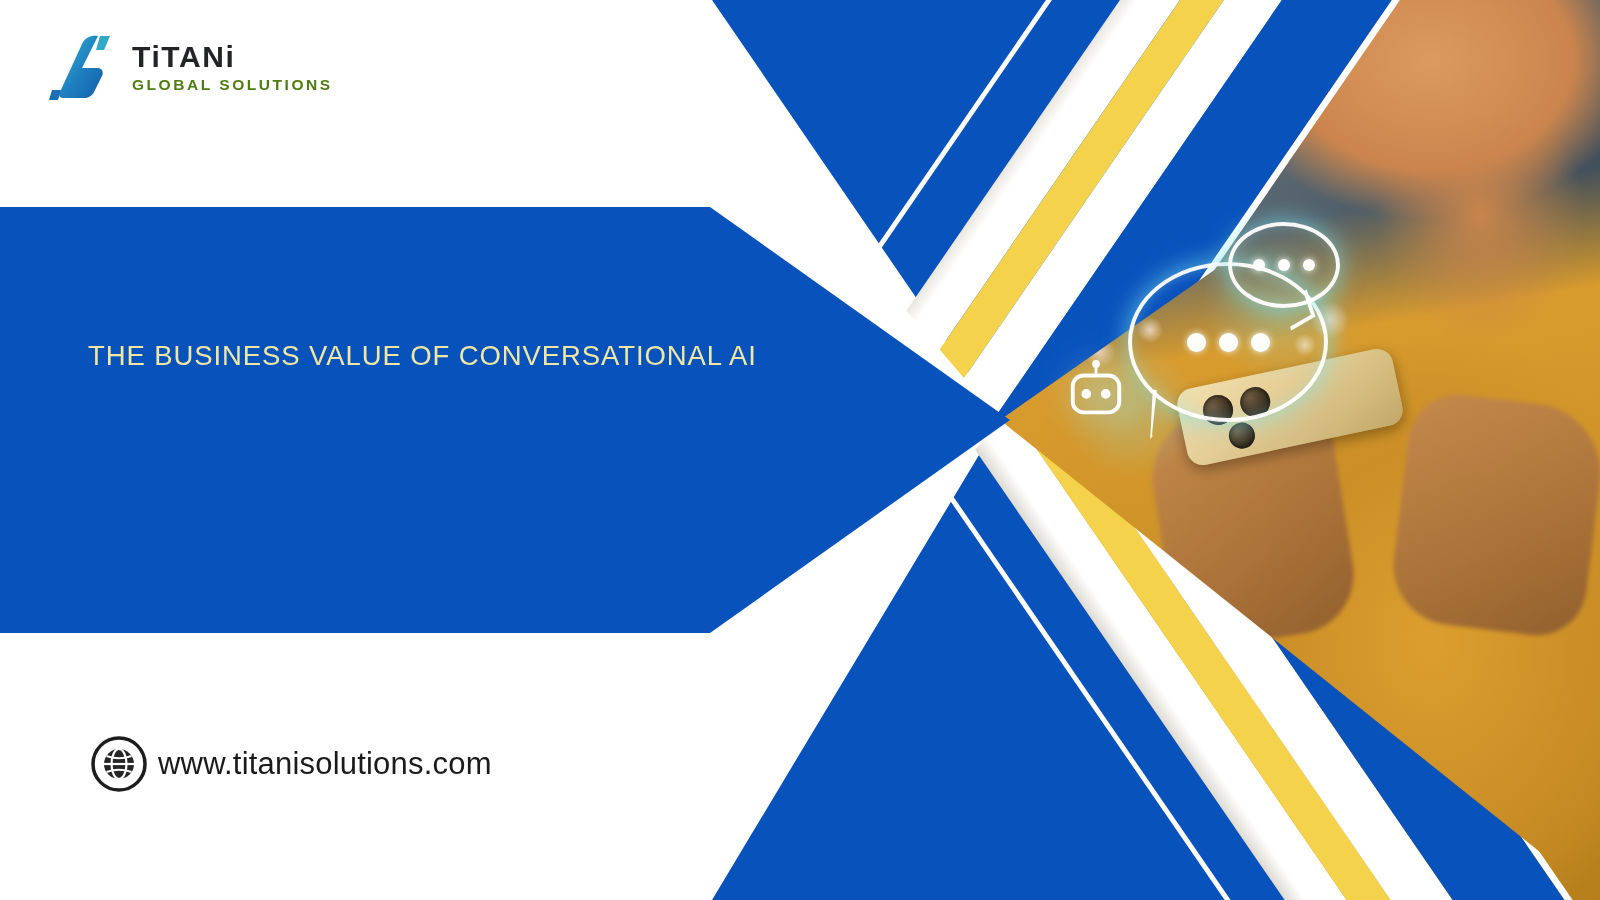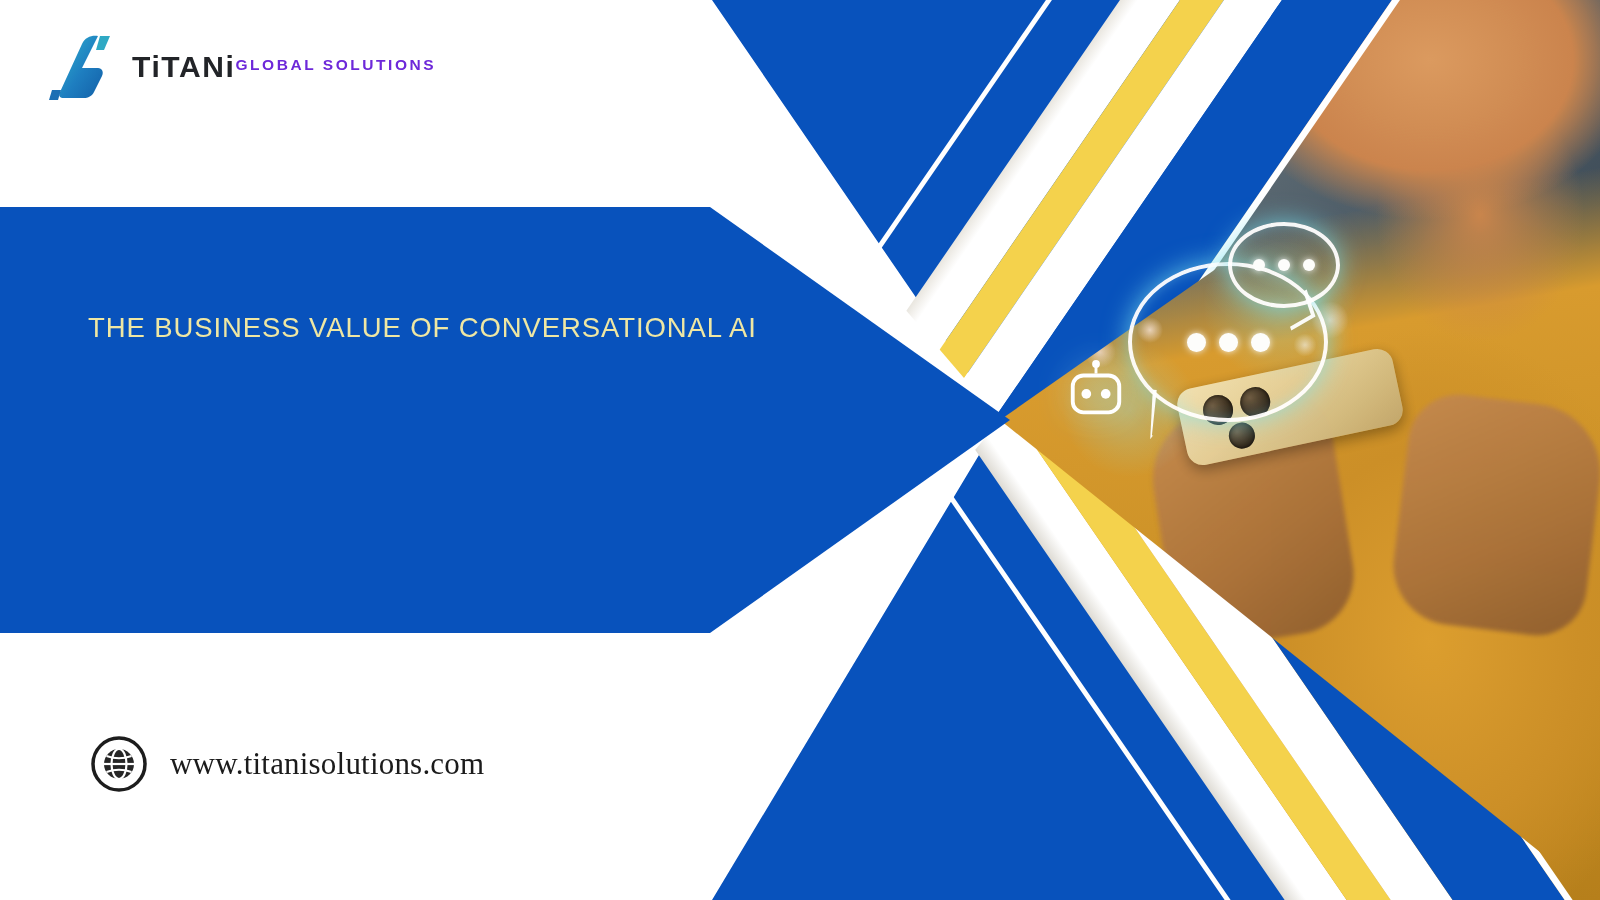--- a/index.html
+++ b/index.html
@@ -149,59 +149,59 @@
   .b-hair-2  { left:1166px; width:8px;   background:#ffffff; }
 
   
   .logo {
     position:absolute;
     left:48px; top:30px;
     display:flex; align-items:center; gap:12px;
     z-index:30;
   }
   .logo-mark { width:72px; height:74px; flex:none; }
-  .logo-words { display:flex; line-height:1; }
+  .logo-words { display:flex; flex-direction:column; line-height:1; }
   .logo-title {
     font-size:30px; font-weight:bold; letter-spacing:1.6px;
     color:#222428;
   }
   .logo-sub {
     font-size:15.5px; font-weight:bold; letter-spacing:2.55px;
-    color:#6d28d9; margin-top:5px;text-align:center;
+    color:#4d7c0f; margin-top:5px;text-align:center;
   }
 
   
   .copy {
     position:absolute;
     left:88px; top:312px;
     width:840px;
     z-index:25;
   }
   .headline {
     color:#ffffff;
     font-size:57px;
     font-weight:bold;
     line-height:1.16;
     letter-spacing:-0.4px;
   }
   .headline .l2 { display:block; }
   .subhead {
+    margin-top:28px;
     color:#efe7a3;
     font-size:27.5px;
     font-weight:normal;
     letter-spacing:0.9px;
   }
 
   
   .site {
     position:absolute;
     left:90px; top:735px;
-    display:flex; align-items:center; gap:22px;
+    display:flex; align-items:center; gap:10px;
     z-index:30;
-    font-family:Liberation Serif, serif;
   }
   .globe-icon { width:58px; height:58px; flex:none; }
   .site-url {
     font-size:31px;
     color:#1b1b1b;
     letter-spacing:0.2px;
   }
 
   
   .chat-overlay { position:absolute; left:0; top:0; width:1600px; height:900px; z-index:20; pointer-events:none; }

